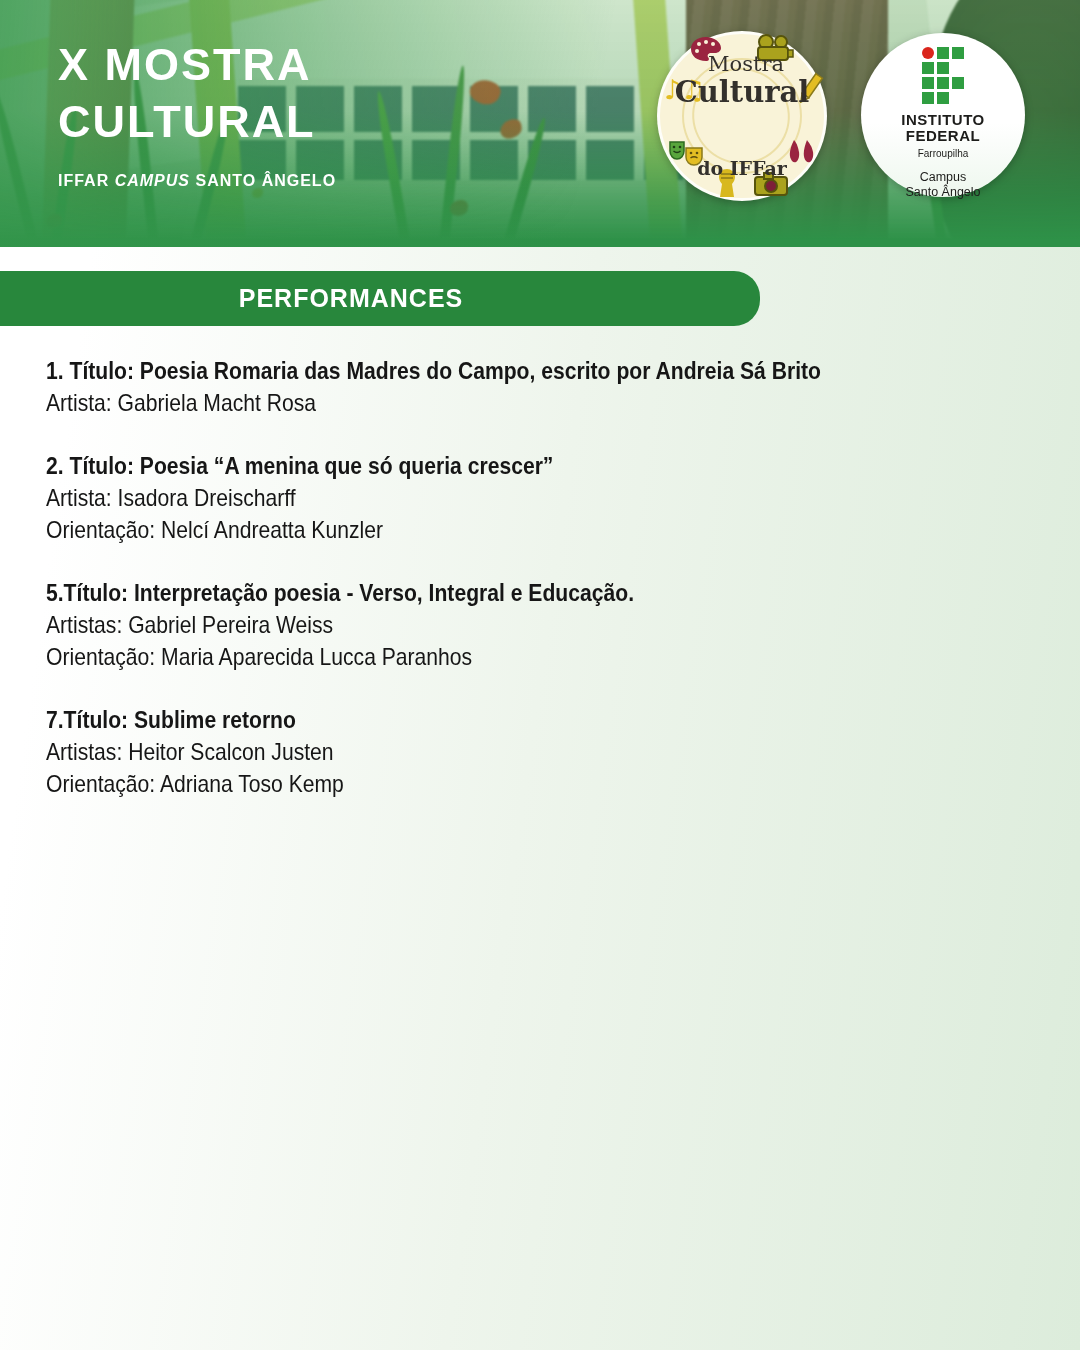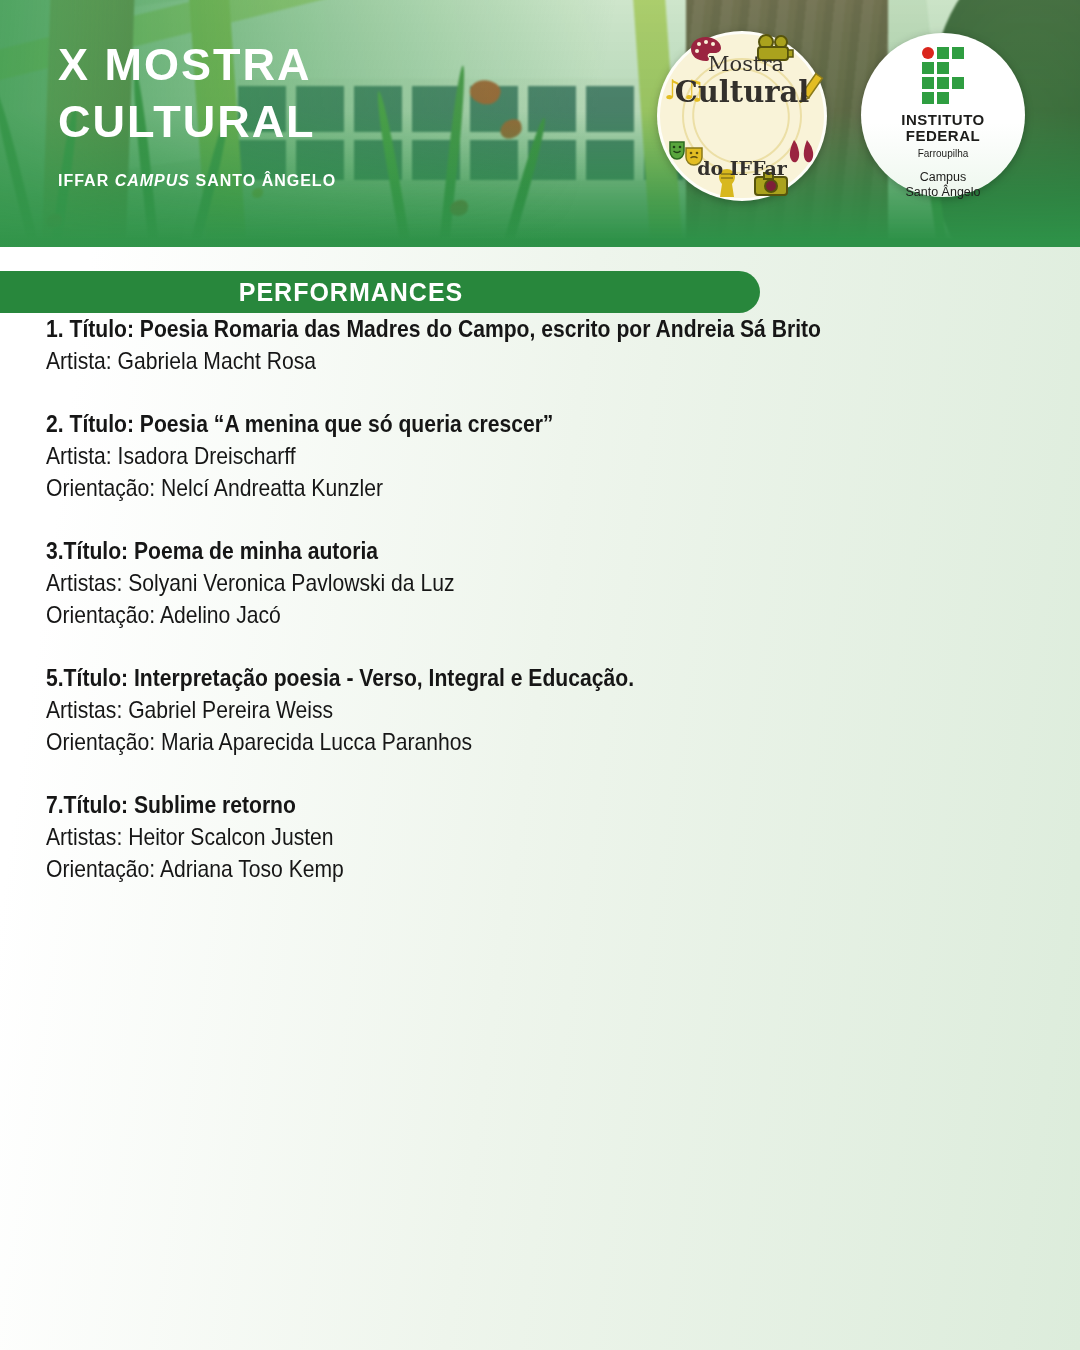--- a/index.html
+++ b/index.html
@@ -117,27 +117,27 @@
   .if-t4{ font-size:12.5px; line-height:15px; color:#1d1d1b; }
 
   
   main{ padding-left:46px; }
   .schedule{ margin-top:54px; }
   .sched{ margin:0; font-size:25px; line-height:34px; white-space:nowrap;
     transform:scaleX(.93); transform-origin:left top; }
   .sched strong{ font-weight:bold; }
 
   .banner{
-    margin:24px 0 0 -46px; width:760px; height:42px;
+    margin:24px 0 0 -46px; width:760px; height:55px;
     background:var(--green-banner); border-radius:0 26px 26px 0;
     display:flex; align-items:center; justify-content:center; padding-right:58px;
   }
   .banner span{ color:#ffffff; font-weight:bold; font-size:25px; letter-spacing:1px; }
 
-  .list{ }
+  .list{ margin-top:29px; }
   .perf{ margin:0 0 31px 0; }
   .perf p{ margin:0; font-size:24px; line-height:32px; white-space:nowrap;
     transform:scaleX(.88); transform-origin:left top; }
   .p-title{ font-weight:bold; }
   .p-line:empty{ display:none; }
 </style>
 </head>
 <body>
 
 <div class="page">
@@ -277,25 +277,20 @@
         <p class="p-title">1. Título: Poesia Romaria das Madres do Campo, escrito por Andreia Sá Brito</p>
         <p class="p-line">Artista: Gabriela Macht Rosa</p>
 
       </article>
       <article class="perf">
         <p class="p-title">2. Título: Poesia “A menina que só queria crescer”</p>
         <p class="p-line">Artista: Isadora Dreischarff</p>
         <p class="p-line">Orientação: Nelcí Andreatta Kunzler</p>
       </article>
       <article class="perf">
-        <p class="p-title">3.Título: Poema de minha autoria</p>
-        <p class="p-line">Artistas: Solyani Veronica Pavlowski da Luz</p>
-        <p class="p-line">Orientação: Adelino Jacó</p>
-      </article>
-      <article class="perf">
         <p class="p-title">5.Título: Interpretação poesia - Verso, Integral e Educação.</p>
         <p class="p-line">Artistas: Gabriel Pereira Weiss</p>
         <p class="p-line">Orientação: Maria Aparecida Lucca Paranhos</p>
       </article>
       <article class="perf">
         <p class="p-title">7.Título: Sublime retorno</p>
         <p class="p-line">Artistas: Heitor Scalcon Justen</p>
         <p class="p-line">Orientação: Adriana Toso Kemp</p>
       </article>
     </section>

